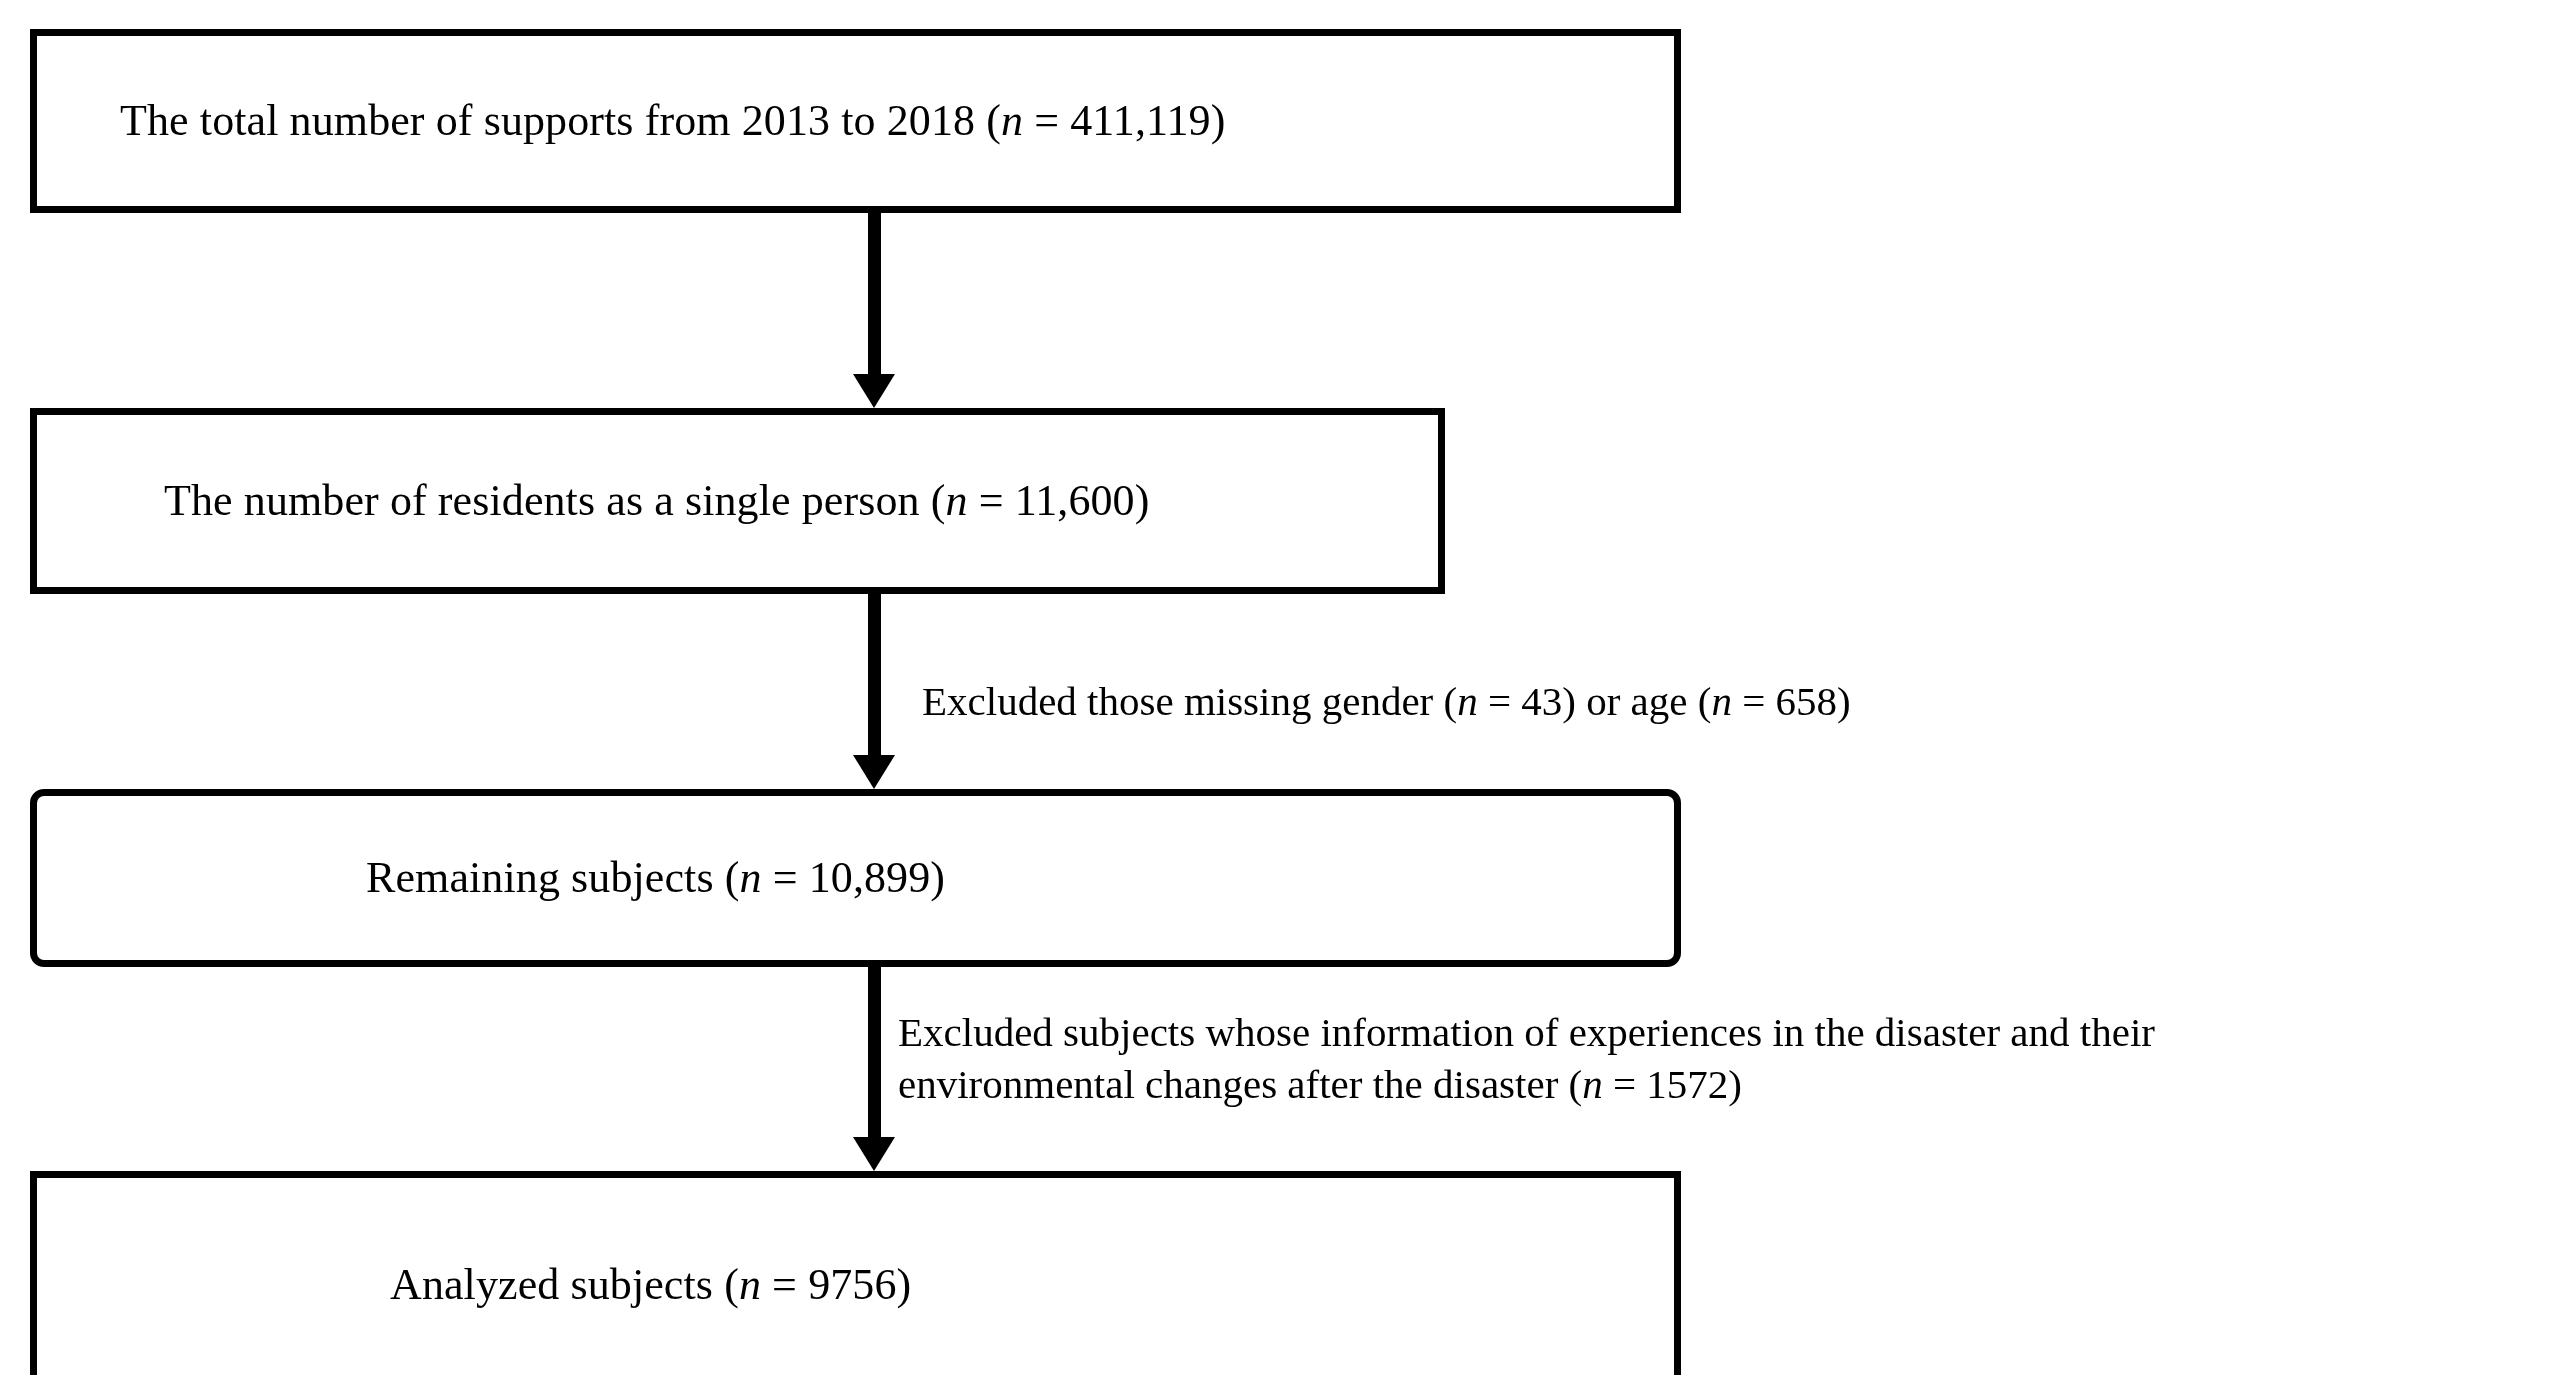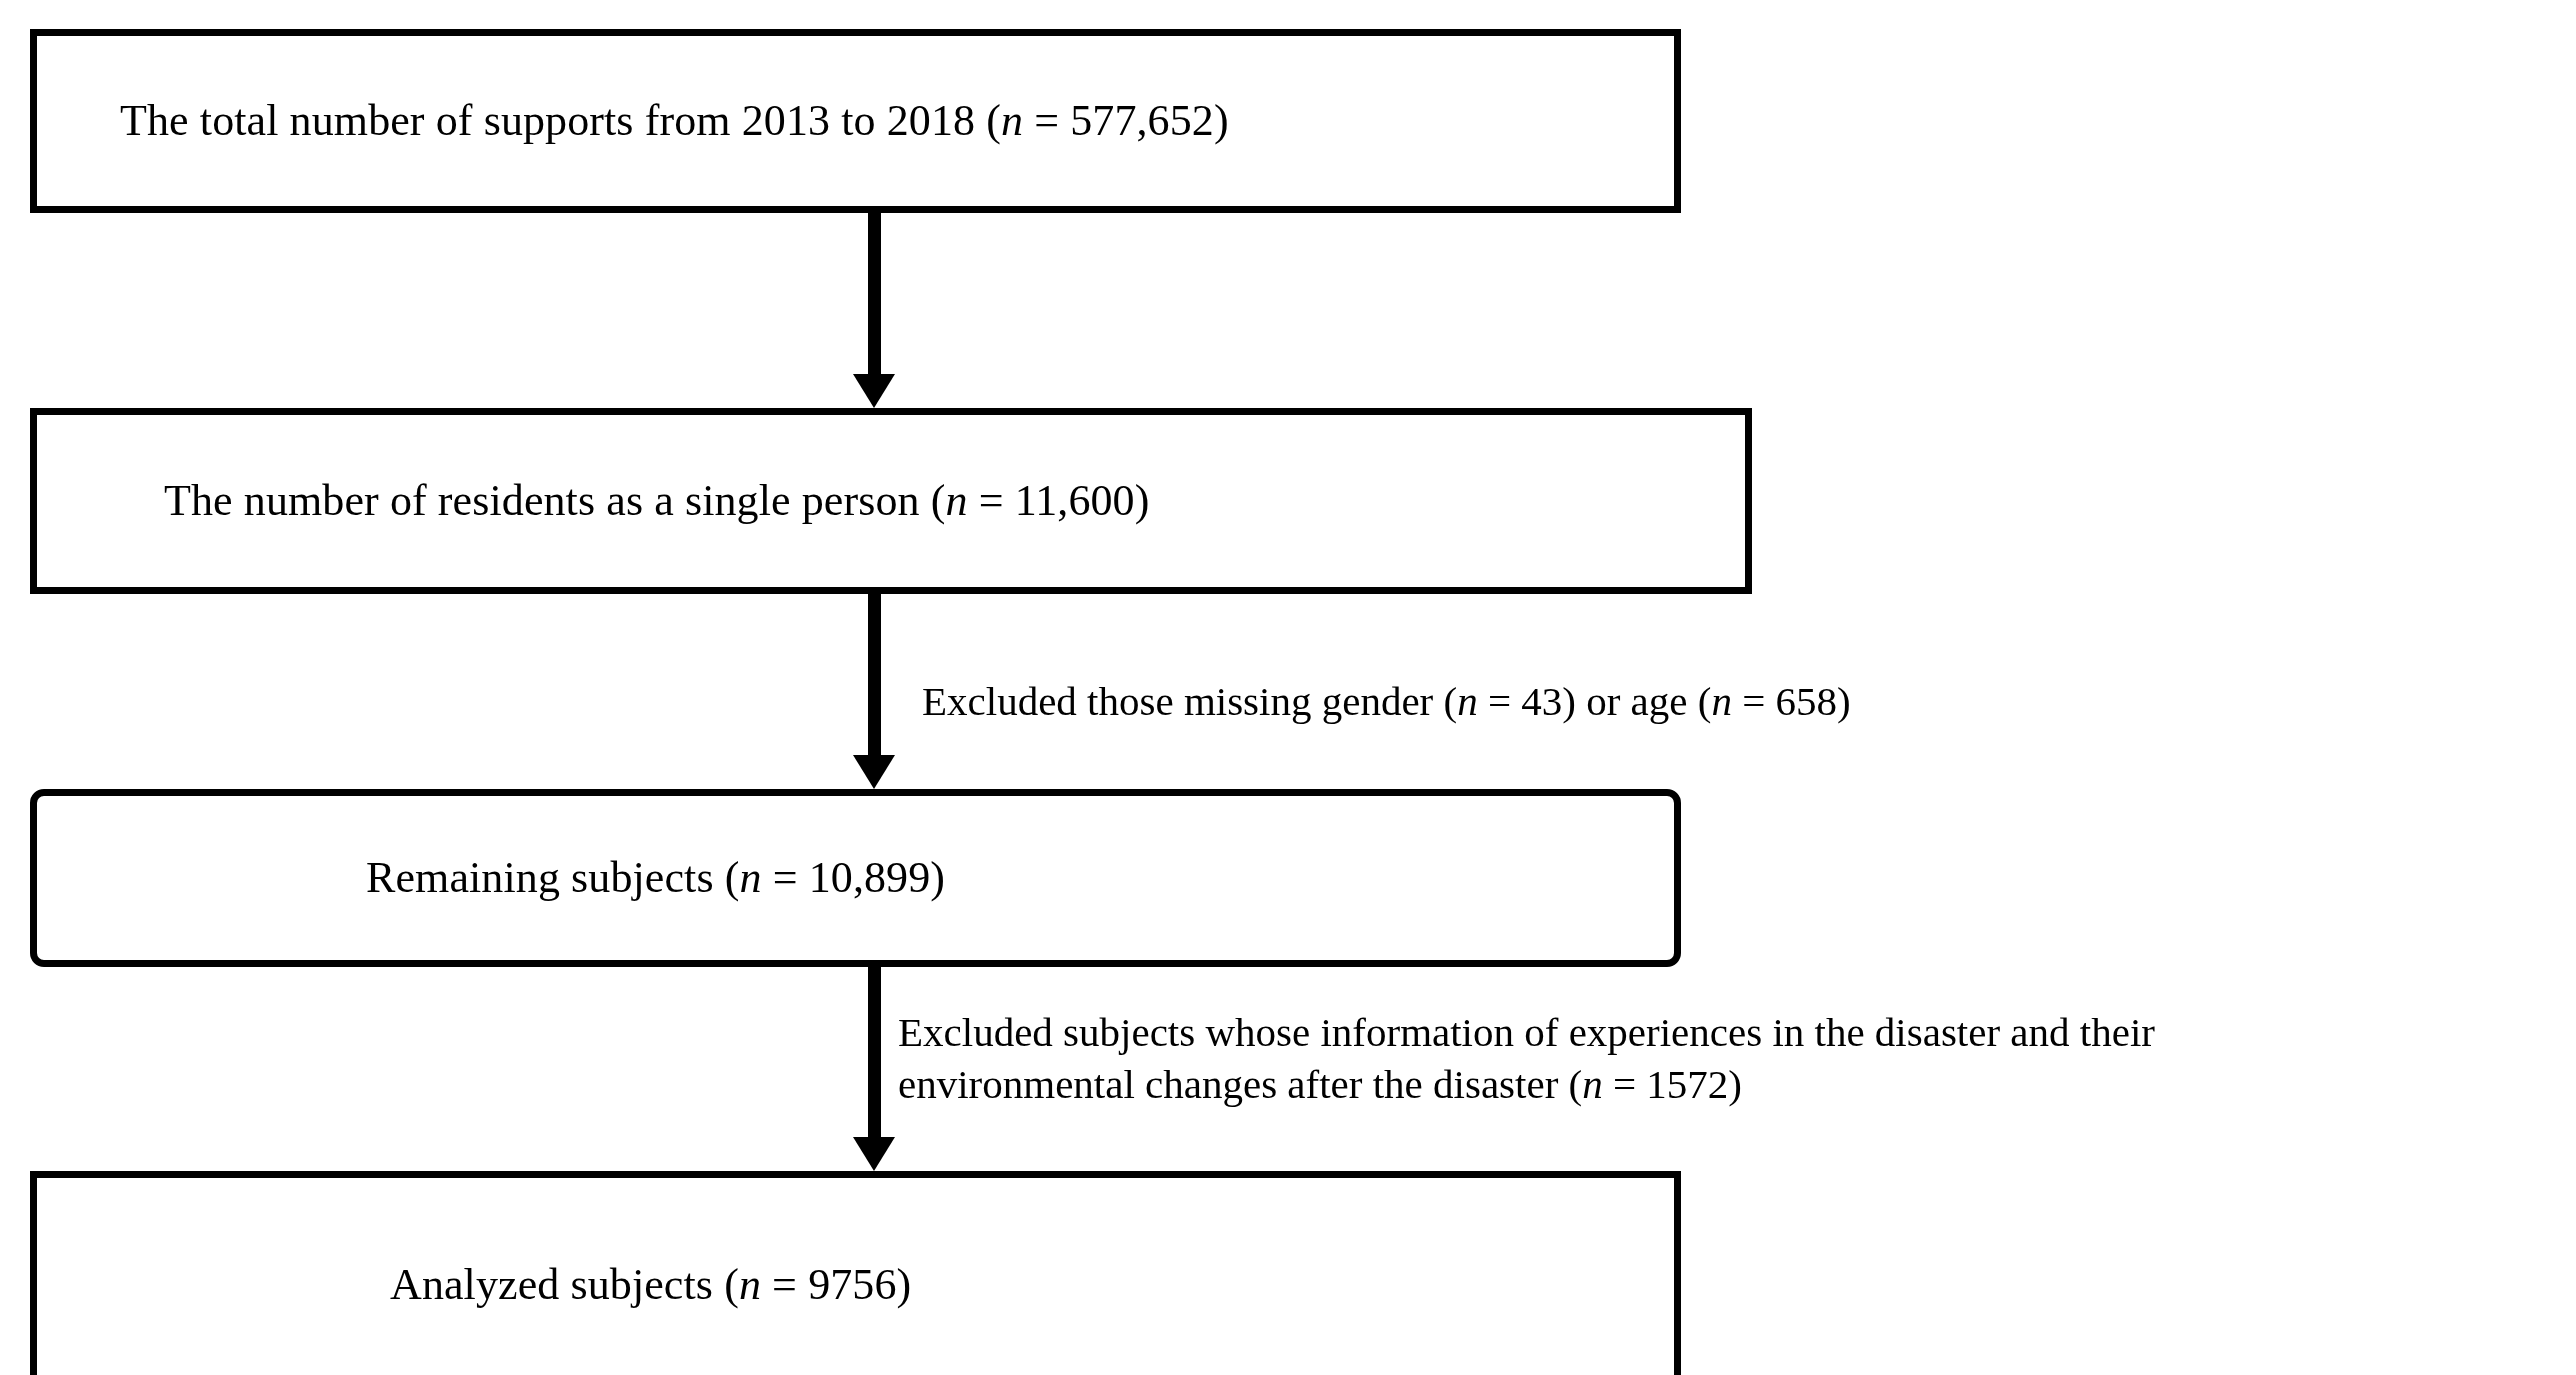--- a/index.html
+++ b/index.html
@@ -33,21 +33,21 @@
   .flow-box .box-label {
     display: block;
     font-size: 44px;
     line-height: 1.15;
     letter-spacing: 0.1px;
     white-space: nowrap;
     color: #000000;
   }
 
   .box-1 { left: 30px;  top: 29px;   width: 1651px; height: 184px; }
-  .box-2 { left: 30px;  top: 408px;  width: 1722px; height: 186px; }
+  .box-2 { left: 30px;  top: 408px;  width: 1415px; height: 186px; }
   .box-3 { left: 30px;  top: 789px; width: 1651px; height: 178px; border-radius: 14px; }
   .box-4 { left: 30px;  top: 1171px; width: 1651px; height: 229px; }
 
   .box-1 .box-label { padding-left: 83px; }
   .box-2 .box-label { padding-left: 127px; }
   .box-3 .box-label { padding-left: 329px; }
   .box-4 .box-label { padding-left: 353px; }
 
   
   .arrow {
@@ -95,21 +95,21 @@
   .annotation-2 { left: 898px; top: 1006px; width: 1639px; }
 
   .n-italic { font-style: italic; }
 </style>
 </head>
 <body>
 
 <div id="canvas">
 
   <div class="flow-box box-1">
-    <span class="box-label"><span>The total number of supports from 2013 to 2018 (</span><span class="n-italic">n</span><span> = 577,652)</span></span>
+    <span class="box-label"><span>The total number of supports from 2013 to 2018 (</span><span class="n-italic">n</span><span> = 411,119)</span></span>
   </div>
 
   <div class="arrow arrow-1">
     <div class="arrow-shaft"></div>
     <div class="arrow-head"></div>
   </div>
 
   <div class="flow-box box-2">
     <span class="box-label"><span>The number of residents as a single person (</span><span class="n-italic">n</span><span> = 11,600)</span></span>
   </div>

